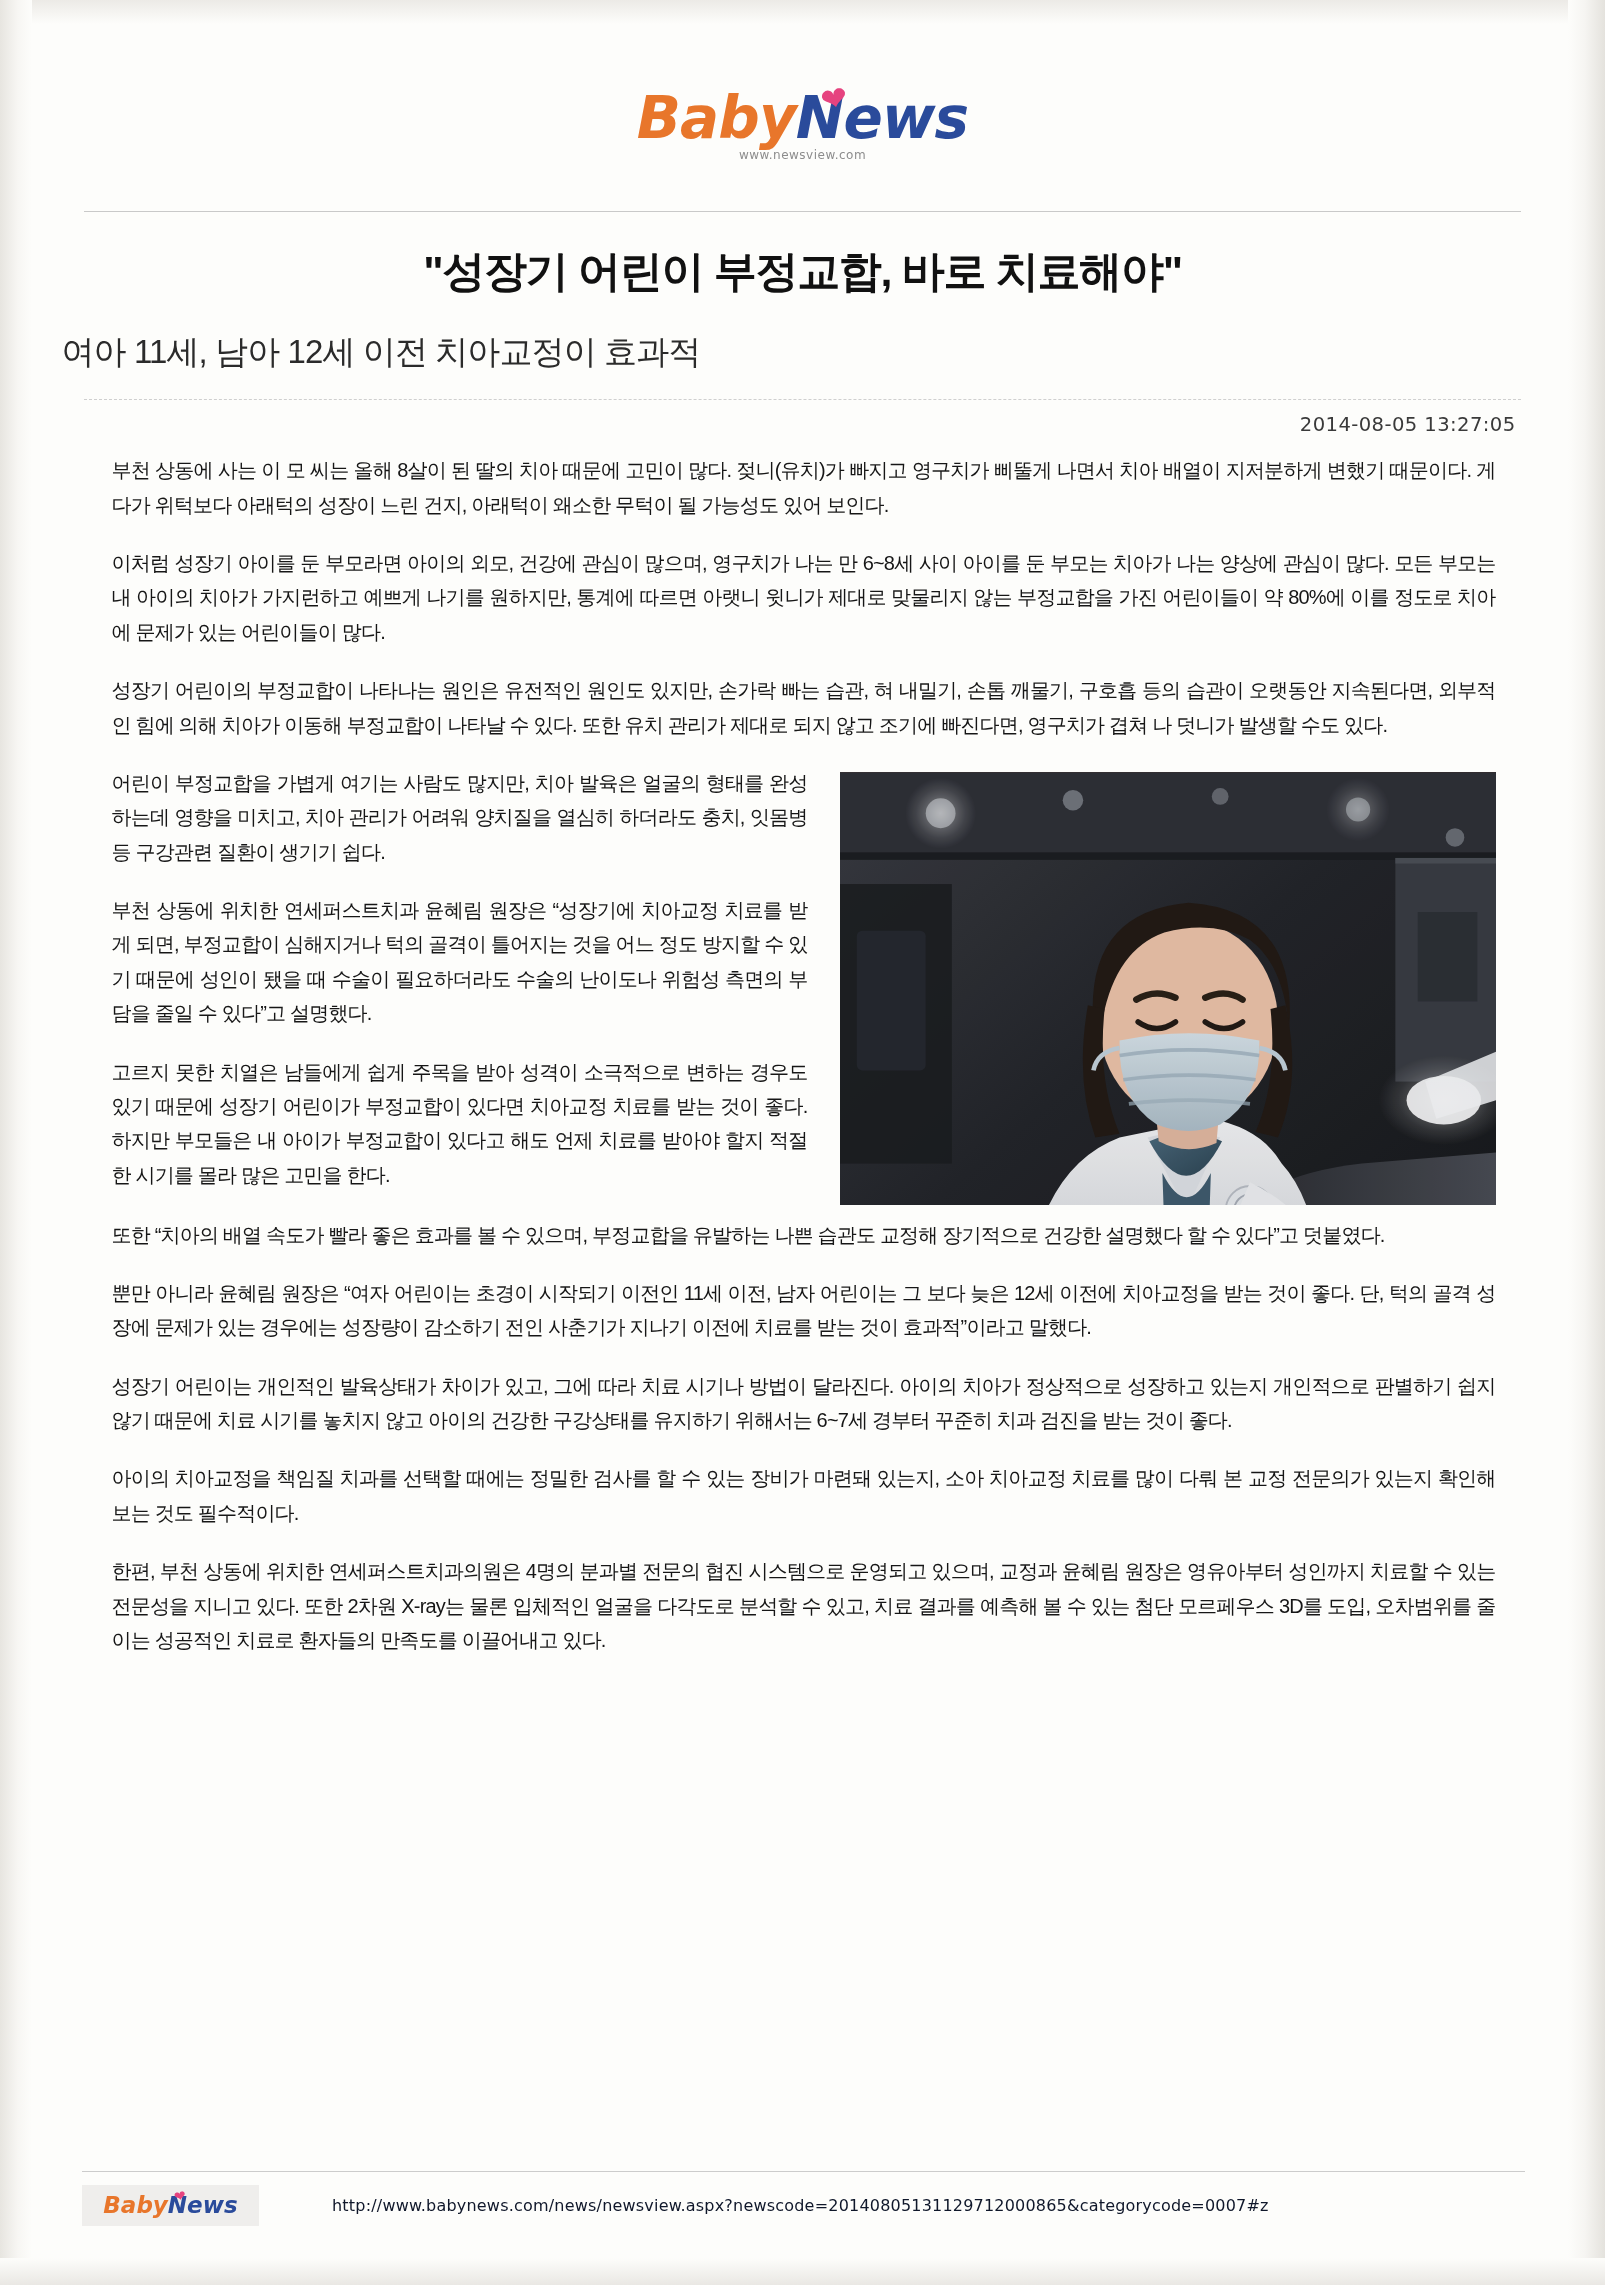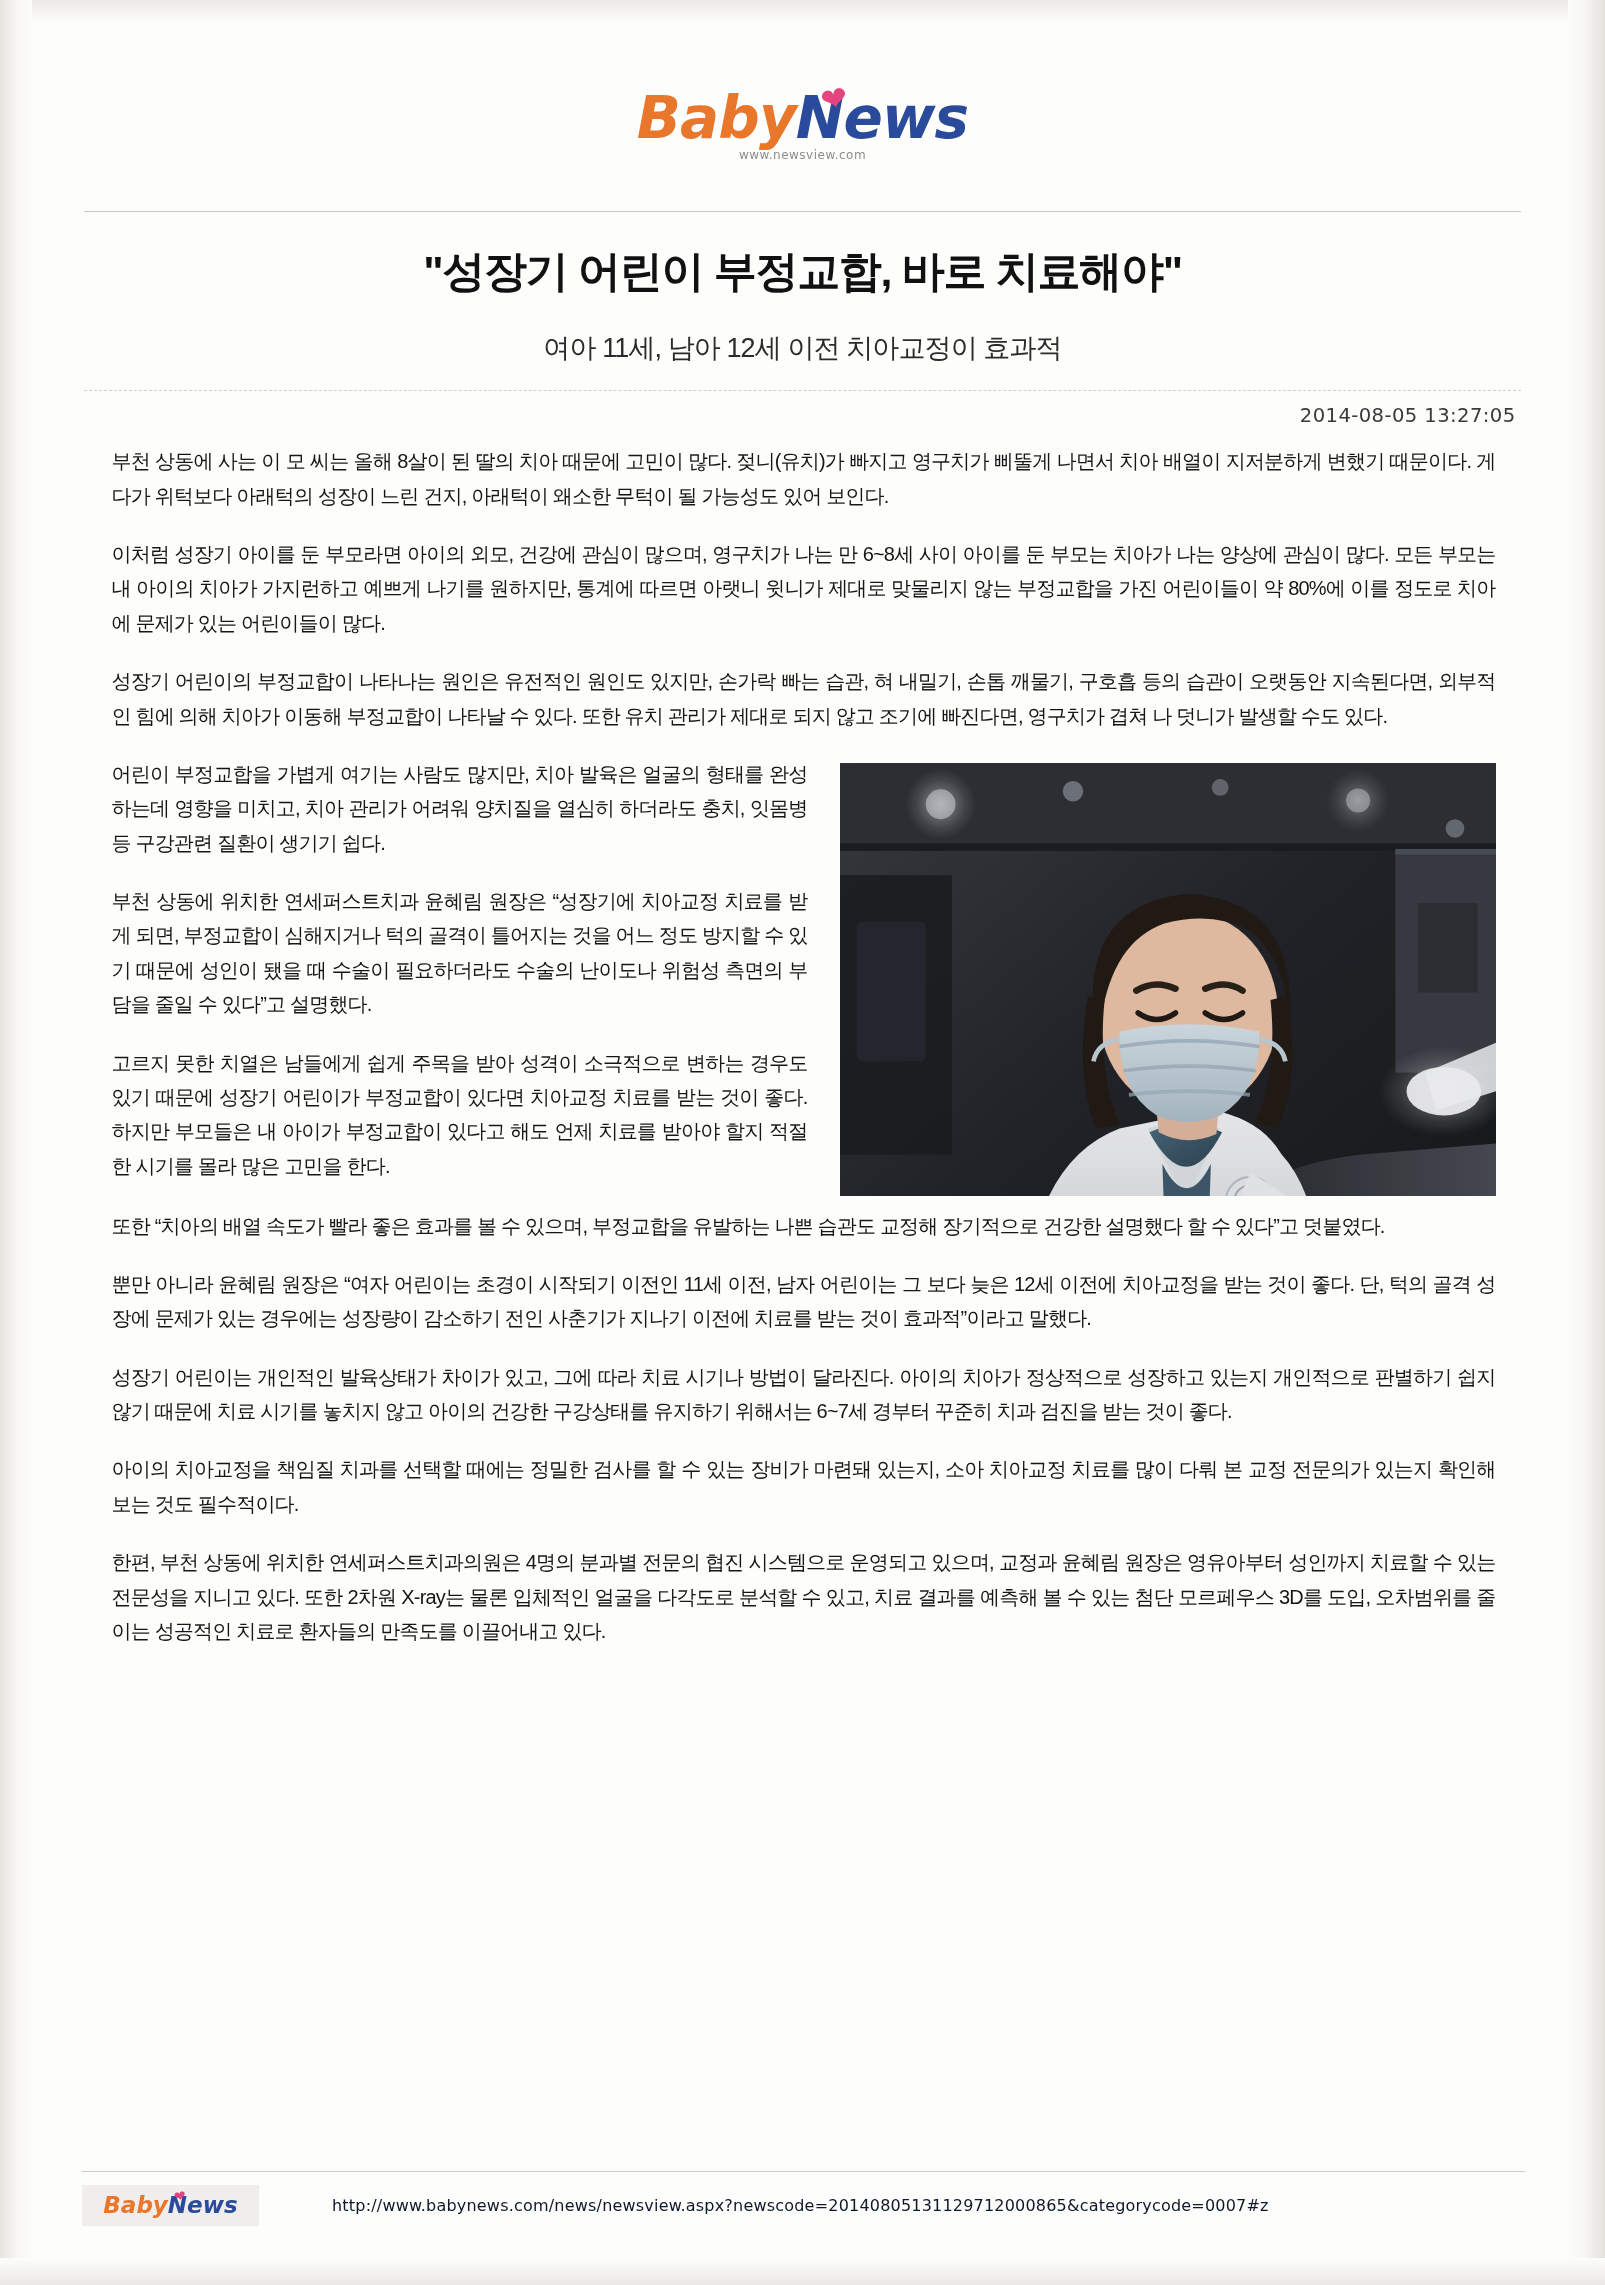--- a/index.html
+++ b/index.html
@@ -112,22 +112,22 @@
   .headline {
     margin-top: 32px;
     text-align: center;
     font-size: 43px;
     font-weight: bold;
     letter-spacing: -1.3px;
     color: #111111;
   }
   .subhead {
     margin-top: 24px;
-    text-align: center;
-    font-size: 27px;
+    text-align: left;
+    font-size: 33px;
     letter-spacing: -0.9px;
     color: #2b2b2b;
   }
   .timestamp {
     margin-top: 13px;
     padding-right: 28px;
     text-align: right;
     font-family: "DejaVu Sans", sans-serif;
     font-size: 19.6px;
     color: #3a3a3a;

